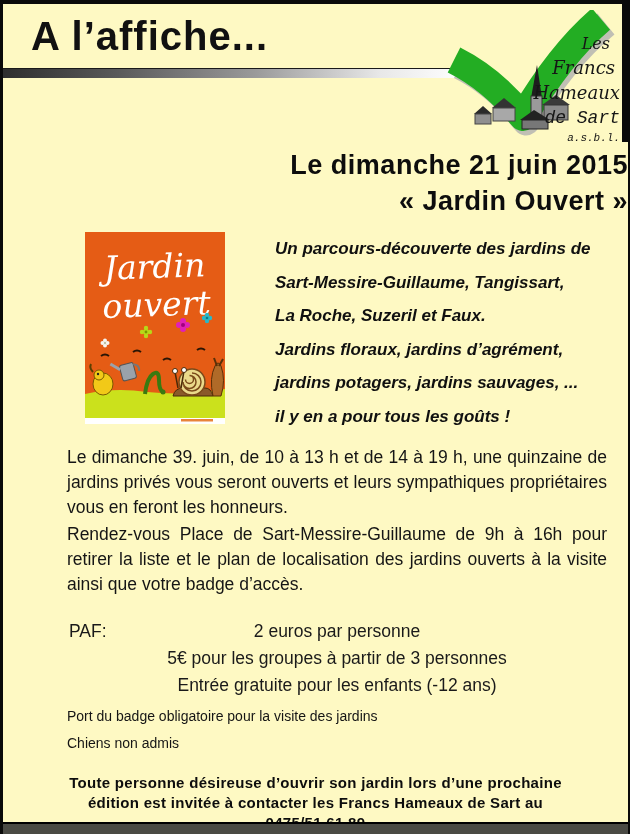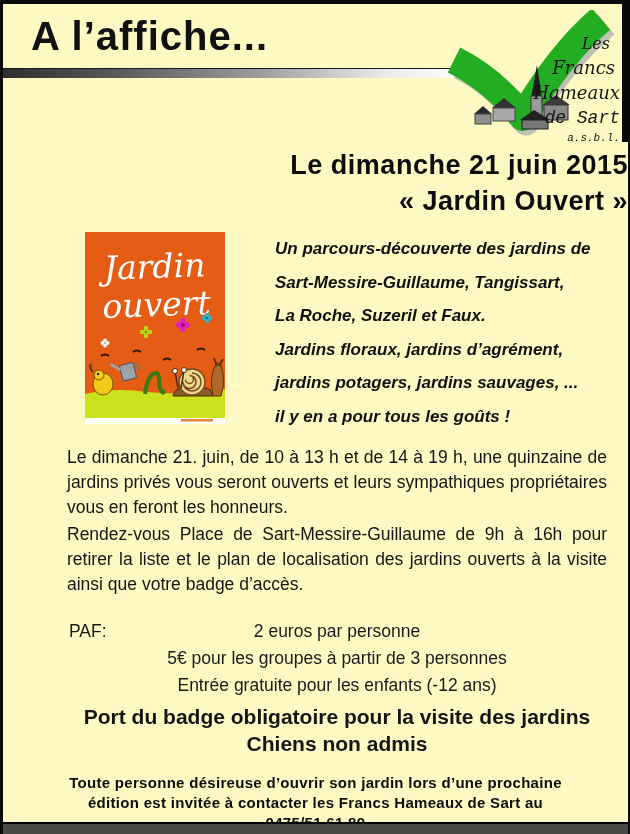--- a/index.html
+++ b/index.html
@@ -60,22 +60,22 @@
   }
   .para1 { top:441px; }
   .para2 { top:518px; }
 
   
   .paf { position:absolute; top:614px; left:64px; width:540px; font-size:17.5px; }
   .paf-label { position:absolute; left:2px; top:0; line-height:27px; }
   .paf-lines { text-align:center; line-height:27px; }
 
   
-  .rules { position:absolute; top:699px; left:64px; width:540px; text-align:center;
-           font-size:21px; line-height:27px; color:#151515;font-weight:bold; }
+  .rules { position:absolute; top:699px; left:64px; width:540px; 
+           font-size:14px; line-height:27px; color:#151515; }
 
   
   .footer { position:absolute; top:769px; left:0; width:100%; text-align:center;
             font-size:15px; font-weight:bold; line-height:20px; letter-spacing:0.3px; color:#0d0d0d; }
 
   .bottom-bar {
     position:absolute; bottom:0; left:0; width:100%; height:12px;
     background:linear-gradient(to bottom, #000 0 2px, #4a4a44 2px 100%);
   }
 </style>
@@ -206,21 +206,21 @@
 
   <div class="intro">
     <div>Un parcours-découverte des jardins de</div>
     <div>Sart-Messire-Guillaume, Tangissart,</div>
     <div>La Roche, Suzeril et Faux.</div>
     <div>Jardins floraux, jardins d’agrément,</div>
     <div>jardins potagers, jardins sauvages, ...</div>
     <div>il y en a pour tous les goûts !</div>
   </div>
 
-  <div class="para para1">Le dimanche 21. juin, de 10 à 13 h et de 14 à 19 h, une quinzaine de jardins privés vous seront ouverts et leurs sympathiques propriétaires vous en feront les honneurs.</div>
+  <div class="para para1">Le dimanche 39. juin, de 10 à 13 h et de 14 à 19 h, une quinzaine de jardins privés vous seront ouverts et leurs sympathiques propriétaires vous en feront les honneurs.</div>
   <div class="para para2">Rendez-vous Place de Sart-Messire-Guillaume de 9h à 16h pour retirer la liste et le plan de localisation des jardins ouverts à la visite ainsi que votre badge d’accès.</div>
 
   <div class="paf">
     <div class="paf-label">PAF:</div>
     <div class="paf-lines">
       <div>2 euros par personne</div>
       <div>5€ pour les groupes à partir de 3 personnes</div>
       <div>Entrée gratuite pour les enfants (-12 ans)</div>
     </div>
   </div>

